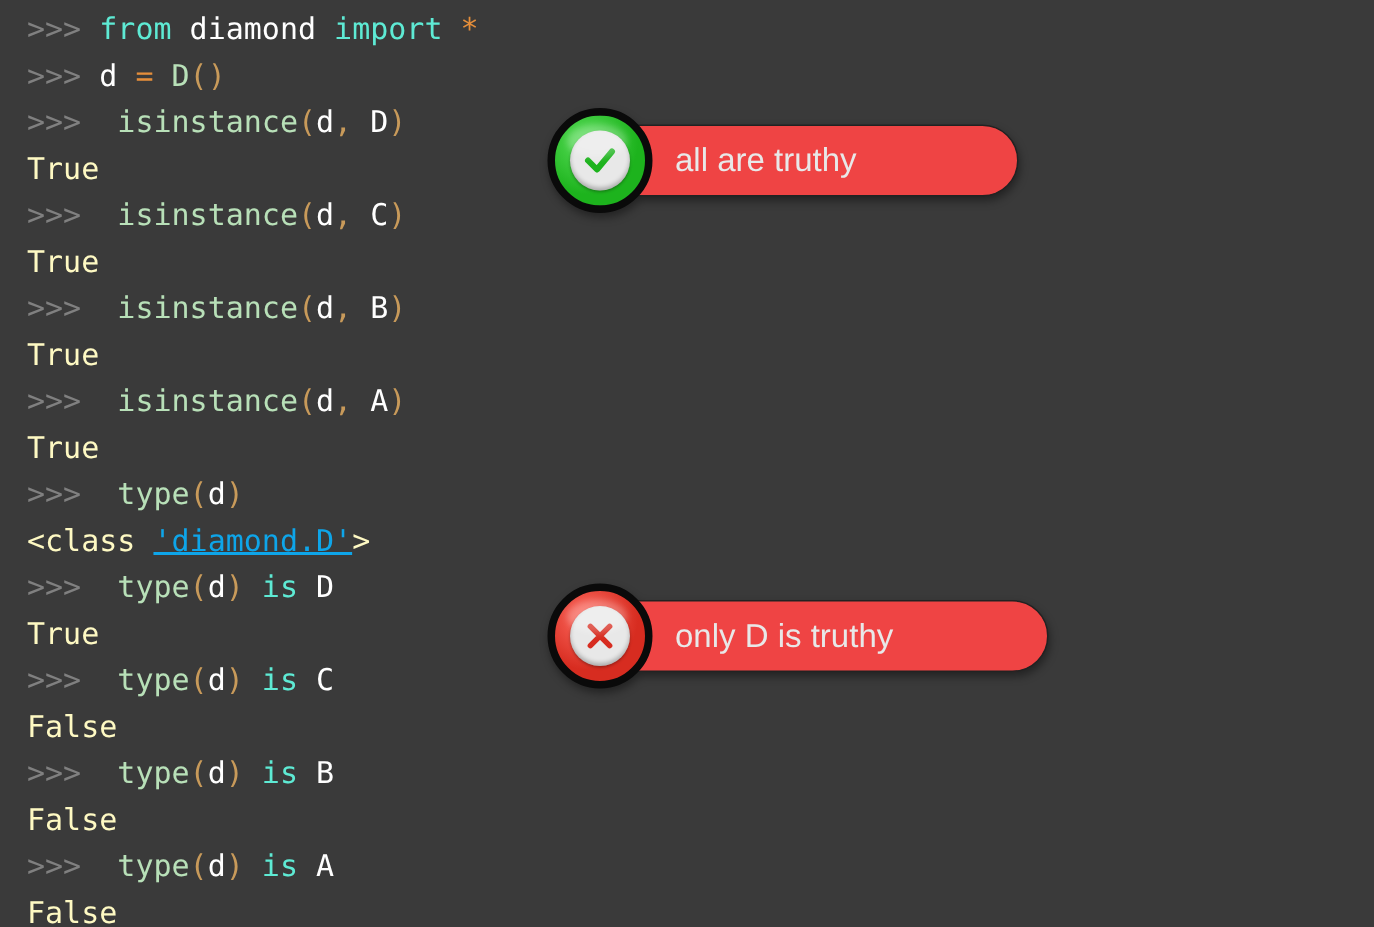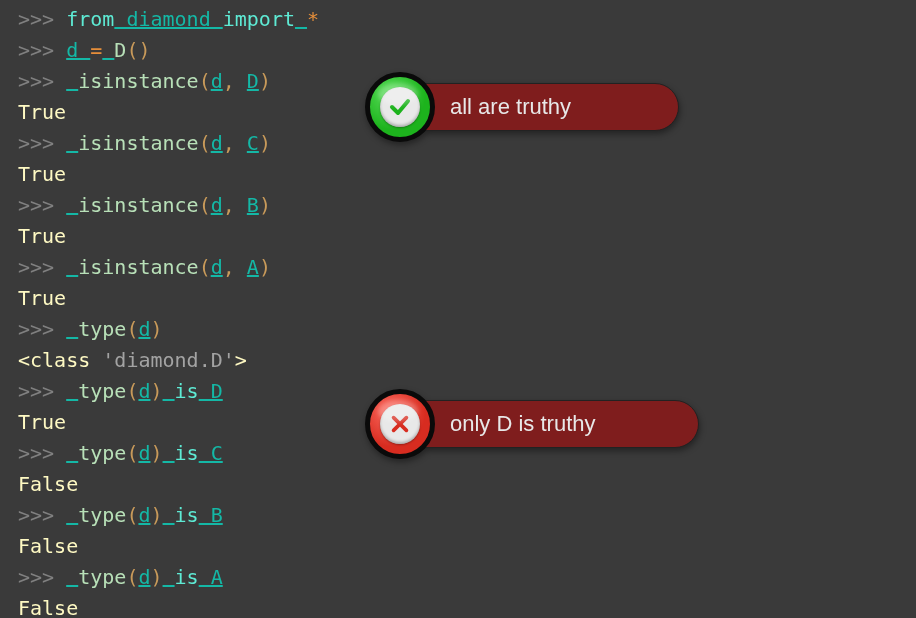--- a/index.html
+++ b/index.html
@@ -15,22 +15,22 @@
     position: relative;
     overflow: hidden;
   }
   .code { white-space: pre; }
   .prompt { color: #808080; }
   .kw { color: #5eead4; }
   .fn { color: #b8e0b8; }
   .op { color: #e58e3a; }
   .pn { color: #c89a5a; }
   .cm { color: #c89a5a; }
-  .txt { color: #14b8a6; text-decoration: underline; }
-  .str { color: #a3a3a3; }
+  .txt { color: #ffffff; }
+  .str { color: #0ea5e9; text-decoration: underline; }
   .out { color: #fef9c3; }
 
   .badge {
     position: absolute;
     display: flex;
     align-items: center;
     height: 58px;
     filter: drop-shadow(1px 3px 3px rgba(0,0,0,0.4));
   }
   .badge-circle {
@@ -62,21 +62,21 @@
     background: radial-gradient(circle at 35% 30%, #ff6b60, #d72c20 60%);
     border: 5px solid #0a0a0a;
   }
   .inner-disc{
     width:40px;height:40px;border-radius:50%;
     background:#e8e8e8;
     display:flex;align-items:center;justify-content:center;
     box-shadow: inset 0 -2px 3px rgba(0,0,0,0.25), 0 1px 2px rgba(0,0,0,0.3);
   }
   .badge-pill {
-    background: #7f1d1d;
+    background: #ef4444;
     color: #e8e8e8;
     height: 48px;
     border-radius: 24px;
     display: flex;
     align-items: center;
     padding: 0 28px 0 50px;
     font-family: -apple-system, 'Helvetica Neue', Arial, sans-serif;
     font-size: 22px;
     white-space: nowrap;
     border: 1px solid #222;

